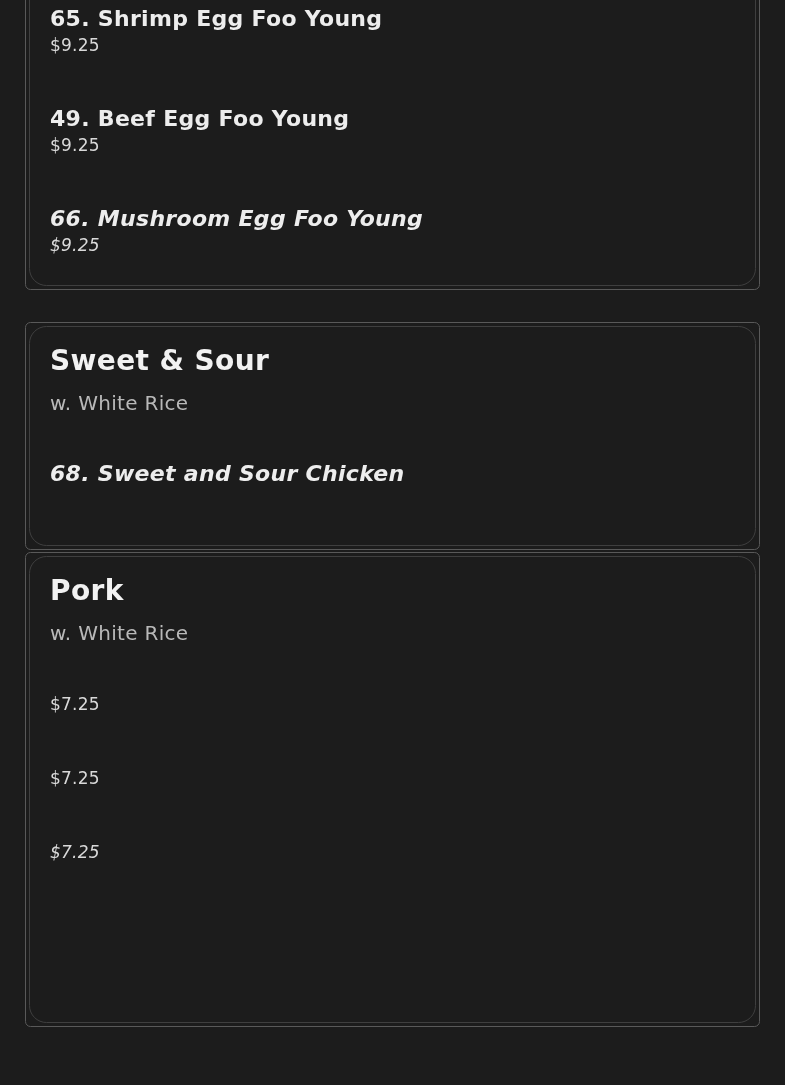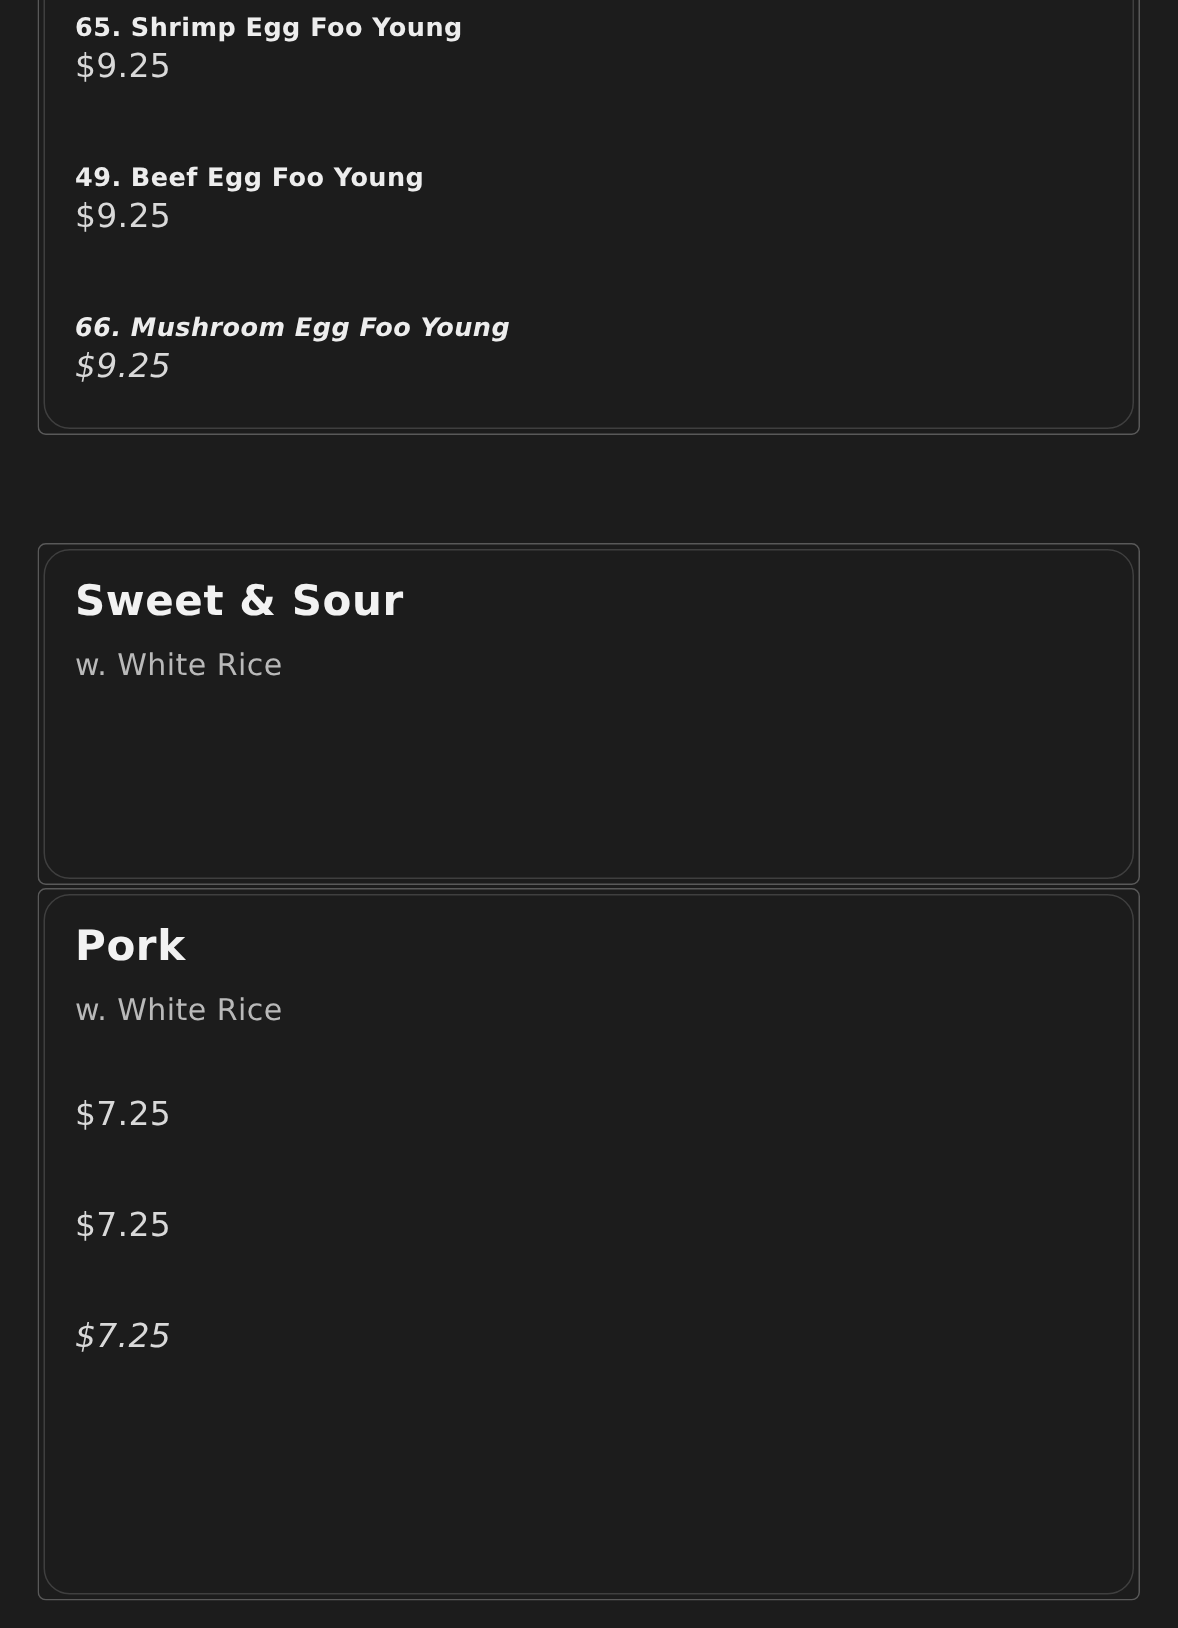--- a/index.html
+++ b/index.html
@@ -31,21 +31,21 @@
     position: absolute;
     inset: 0;
     pointer-events: none;
   }
   .card-egg-foo-young {
     margin-top: -85px;
     height: 375px;
     padding: 91px 25px 32px 25px;
   }
   .card-sweet-sour {
-    margin-top: 72px;
+    margin-top: 32px;
     height: 164px;
     padding: 22px 25px 37px 25px;
   }
   .card-pork {
     margin-top: 66px;
     height: 475px;
     padding: 22px 25px 80px 25px;
   }
 
   .section-title {
@@ -62,30 +62,30 @@
     font-weight: 400;
     letter-spacing: 0.3px;
     color: var(--subtitle);
   }
   .items { margin-top: 45px; }
   .card-egg-foo-young .items { margin-top: 0; }
 
   .item { margin-bottom: 48px; cursor: pointer; }
   .item:last-child { margin-bottom: 0; font-style: italic; }
   .item-name {
-    font-size: 17px;
+    font-size: 22px;
     line-height: 26px;
     font-weight: 700;
     letter-spacing: 0.3px;
     color: var(--item-name);
     white-space: nowrap;
   }
   .item-name .truncation { color: var(--ellipsis); font-weight: 700; letter-spacing: 1px; }
   .item-price {
-    font-size: 22px;
+    font-size: 17px;
     line-height: 26px;
     font-weight: 400;
     letter-spacing: 0.2px;
     color: var(--price);
   }
 </style>
 </head>
 <body>
 
 <div class="menu-page">
@@ -113,20 +113,21 @@
 
   <section class="card card-sweet-sour">
       <svg width="735" height="228" class="frame">
         <rect x="4.5" y="4.5" width="726" height="219" rx="17" ry="17" fill="none" stroke="#3f3f3f" stroke-width="1"></rect>
         <rect x="0.5" y="0.5" width="734" height="227" rx="5" ry="5" fill="none" stroke="#595959" stroke-width="1"></rect>
       </svg>
     <h2 class="section-title">Sweet &amp; Sour</h2>
     <div class="section-subtitle">w. White Rice</div>
     <div class="items">
       <div class="item">
+        <div class="item-name"><span>68. Sweet and Sour Chicken</span></div>
       </div>
     </div>
   </section>
 
   <section class="card card-pork">
       <svg width="735" height="475" class="frame">
         <rect x="4.5" y="4.5" width="726" height="466" rx="17" ry="17" fill="none" stroke="#3f3f3f" stroke-width="1"></rect>
         <rect x="0.5" y="0.5" width="734" height="474" rx="5" ry="5" fill="none" stroke="#595959" stroke-width="1"></rect>
       </svg>
     <h2 class="section-title">Pork</h2>

